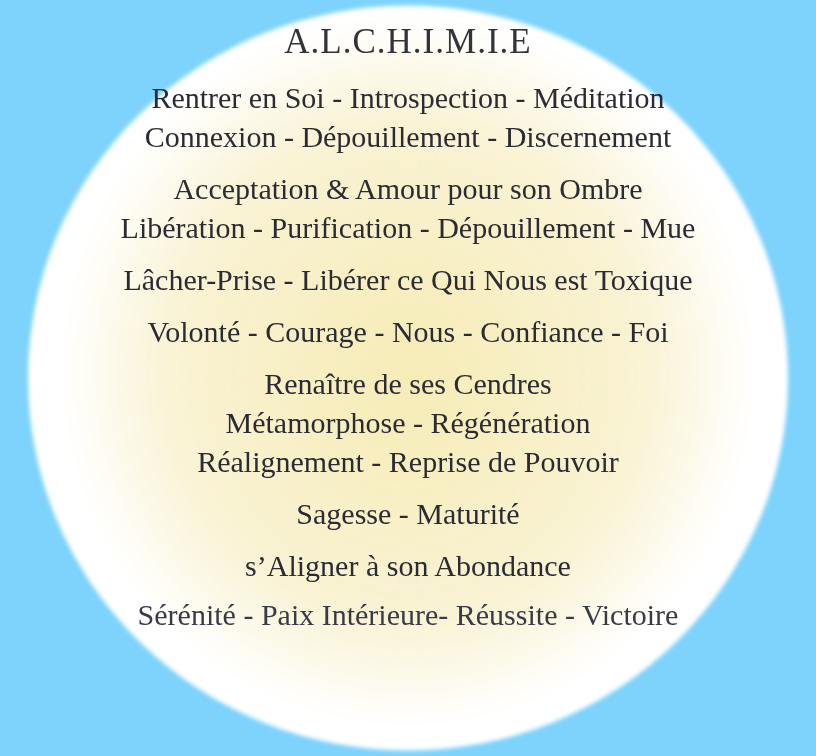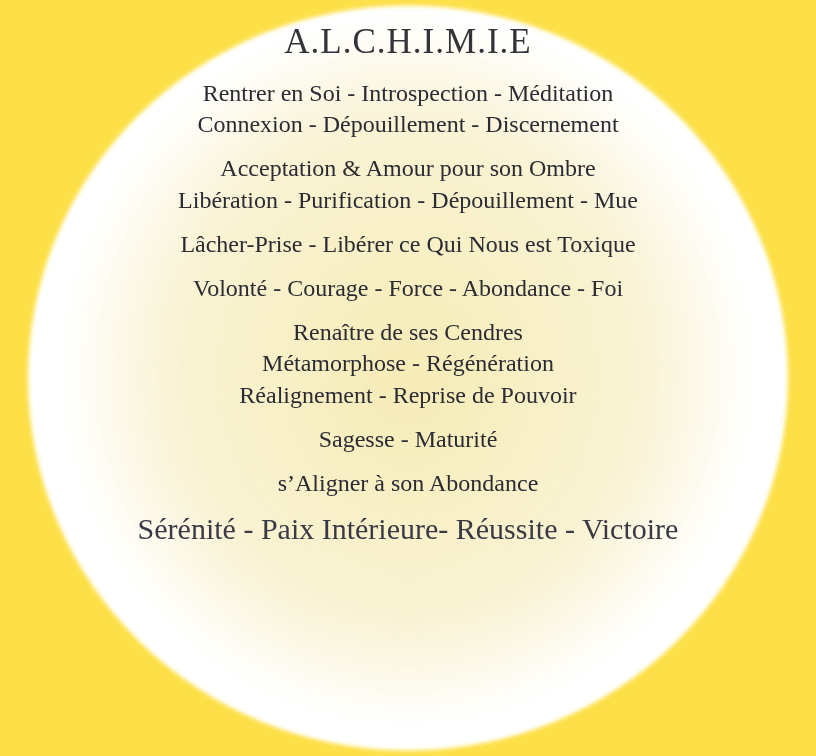--- a/index.html
+++ b/index.html
@@ -10,21 +10,21 @@
     width: 816px;
     height: 756px;
     background: #ffffff;
     font-family: "Liberation Serif", serif;
     overflow: hidden;
   }
   #poster {
     position: relative;
     width: 816px;
     height: 756px;
-    background: #fde047;
+    background: #7dd3fc;
     overflow: hidden;
   }
   
   #glow {
     position: absolute;
     left: 50%;
     top: 50%;
     transform: translate(-50%, -50%);
     width: 760px;
     height: 745px;
@@ -63,21 +63,21 @@
     margin: 0 0 16px 0;
     font-family: "Liberation Serif", serif;
     white-space: nowrap;
   }
   .stanza {
     margin: 0 0 13px 0;
     text-align: center;
     width: 100%;
   }
   .line {
-    font-size: 24px;
+    font-size: 30px;
     line-height: 1.30;
     color: #2b2b33;
     white-space: nowrap;
     font-family: "Liberation Serif", serif;
   }
   .footer {
     margin-top: 0;
     font-size: 30px;
     color: #3a3a46;
     white-space: nowrap;
@@ -102,21 +102,21 @@
     <div class="stanza">
       <div class="line">Acceptation &amp; Amour pour son Ombre</div>
       <div class="line">Libération - Purification - Dépouillement - Mue</div>
     </div>
 
     <div class="stanza">
       <div class="line">Lâcher-Prise - Libérer ce Qui Nous est Toxique</div>
     </div>
 
     <div class="stanza">
-      <div class="line">Volonté - Courage - Force - Abondance - Foi</div>
+      <div class="line">Volonté - Courage - Nous - Confiance - Foi</div>
     </div>
 
     <div class="stanza">
       <div class="line">Renaître de ses Cendres</div>
       <div class="line">Métamorphose - Régénération</div>
       <div class="line">Réalignement - Reprise de Pouvoir</div>
     </div>
 
     <div class="stanza">
       <div class="line">Sagesse - Maturité</div>

